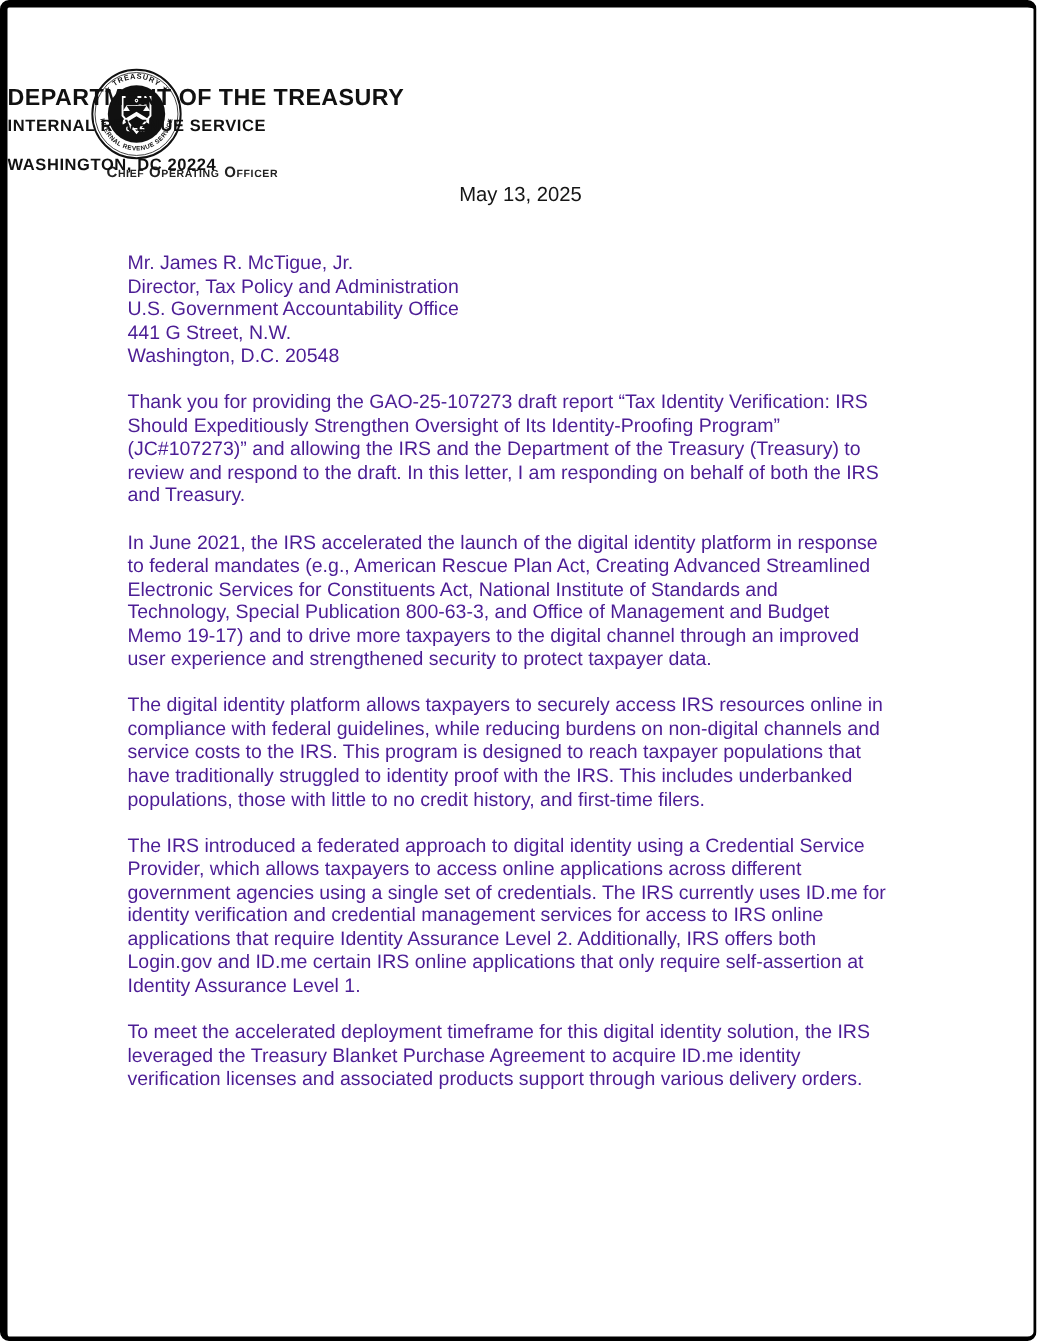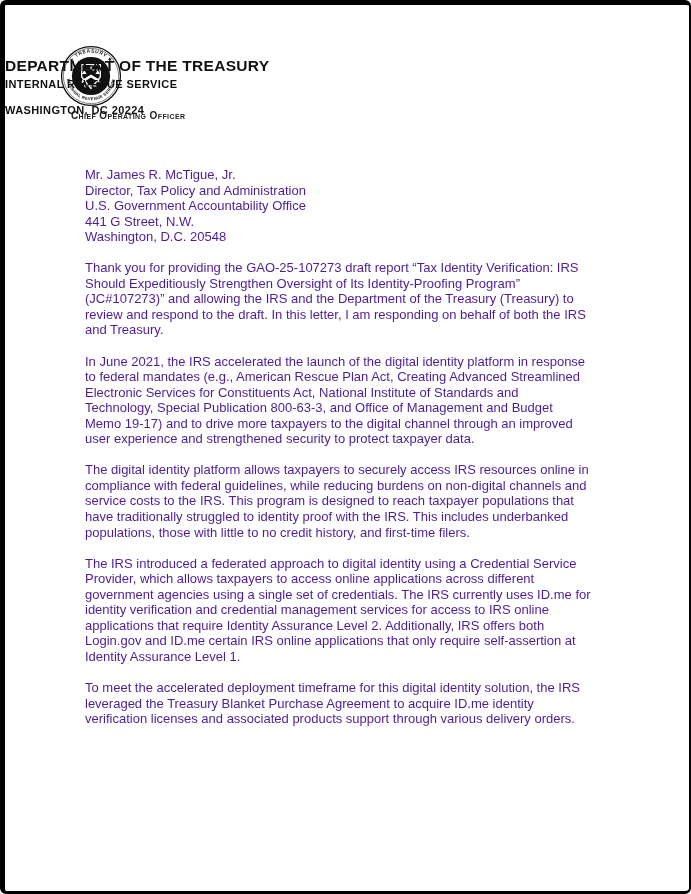--- a/index.html
+++ b/index.html
@@ -128,20 +128,21 @@
     </svg>
     <div class="seal-caption">Chief Operating Officer</div>
   </div>
 
   <div class="letterhead">
     <div class="lh-agency">DEPARTMENT OF THE TREASURY</div>
     <div class="lh-service">INTERNAL REVENUE SERVICE</div>
     <div class="lh-city">WASHINGTON, DC 20224</div>
   </div>
 
+  <div class="letter-date">May 13, 2025</div>
 
   <div class="letter-body">
     <div class="block">Mr. James R. McTigue, Jr.
 Director, Tax Policy and Administration
 U.S. Government Accountability Office
 441 G Street, N.W.
 Washington, D.C. 20548</div>
     <div class="block">Thank you for providing the GAO-25-107273 draft report “Tax Identity Verification: IRS
 Should Expeditiously Strengthen Oversight of Its Identity-Proofing Program”
 (JC#107273)” and allowing the IRS and the Department of the Treasury (Treasury) to

